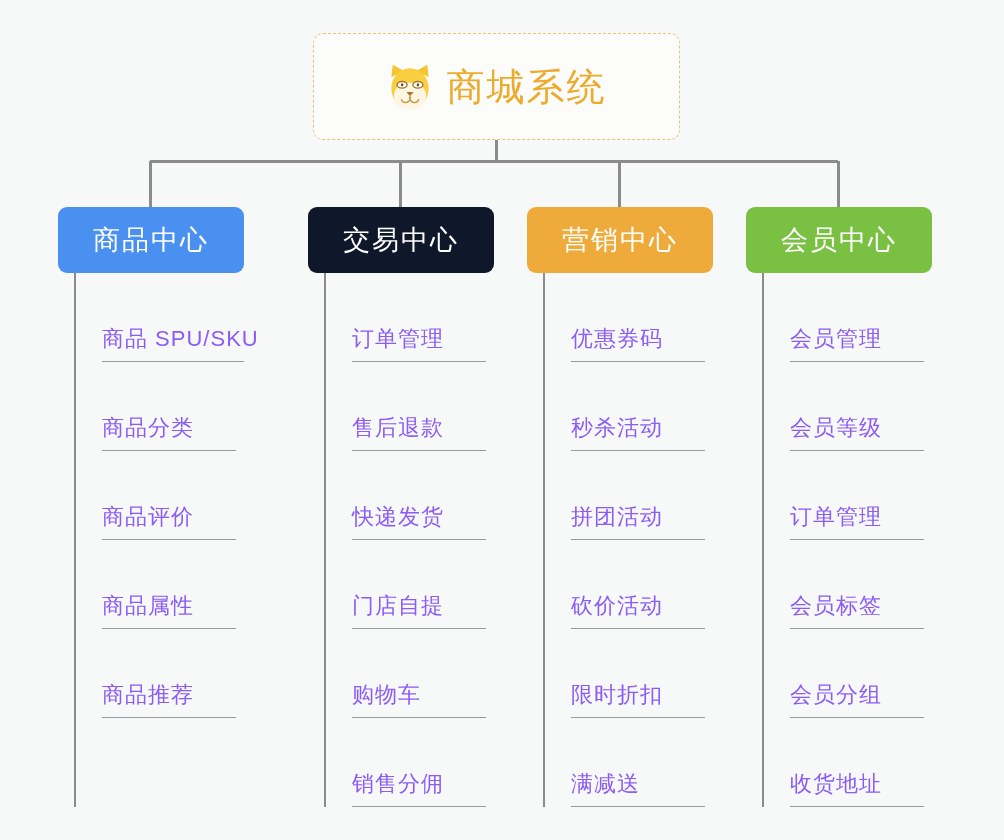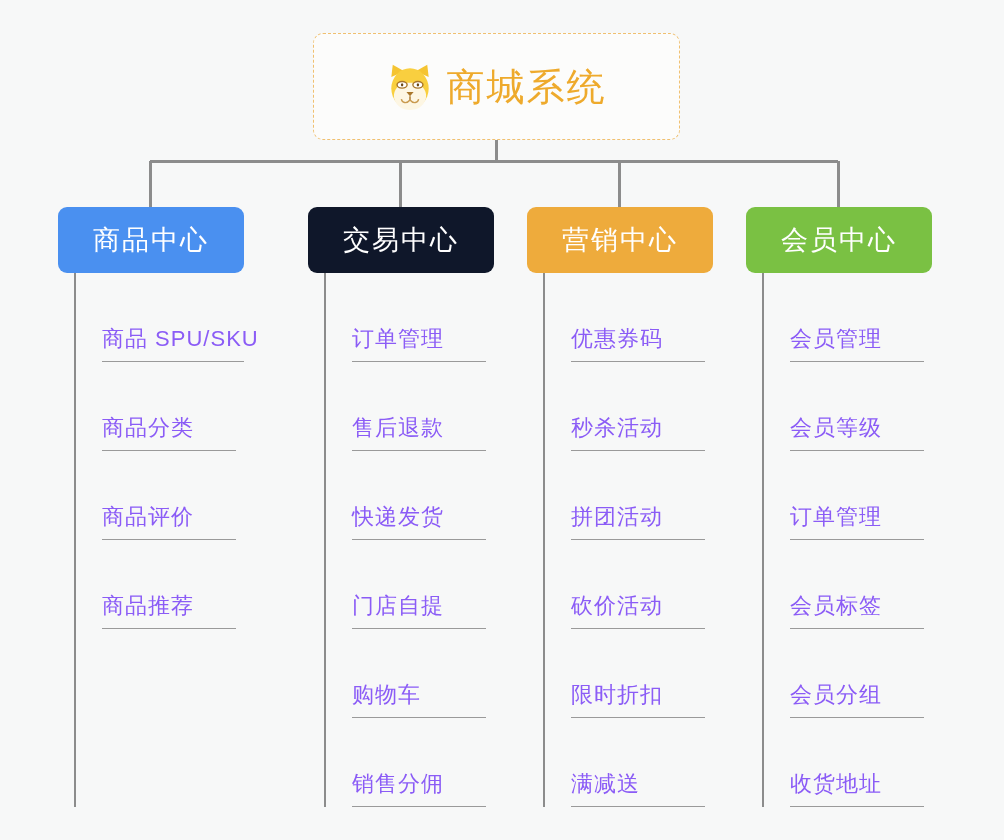--- a/index.html
+++ b/index.html
@@ -165,20 +165,23 @@
           <div class="leaf">
             <span class="leaf-inner">商品 SPU/SKU</span>
           </div>
           <div class="leaf">
             <span class="leaf-inner">商品分类</span>
           </div>
           <div class="leaf">
             <span class="leaf-inner">商品评价</span>
           </div>
           <div class="leaf">
+            <span class="leaf-inner">商品属性</span>
+          </div>
+          <div class="leaf">
             <span class="leaf-inner">商品推荐</span>
           </div>
         </div>
       </div>
       <div class="column" style="left: 308px; width: 186px;">
         <div class="cat-box" style="background: #0f172a;">
           <span>交易中心</span>
         </div>
         <div class="leaf-list">
           <div class="spine" style="background: rgb(140, 140, 140); height: 534px;"></div>

